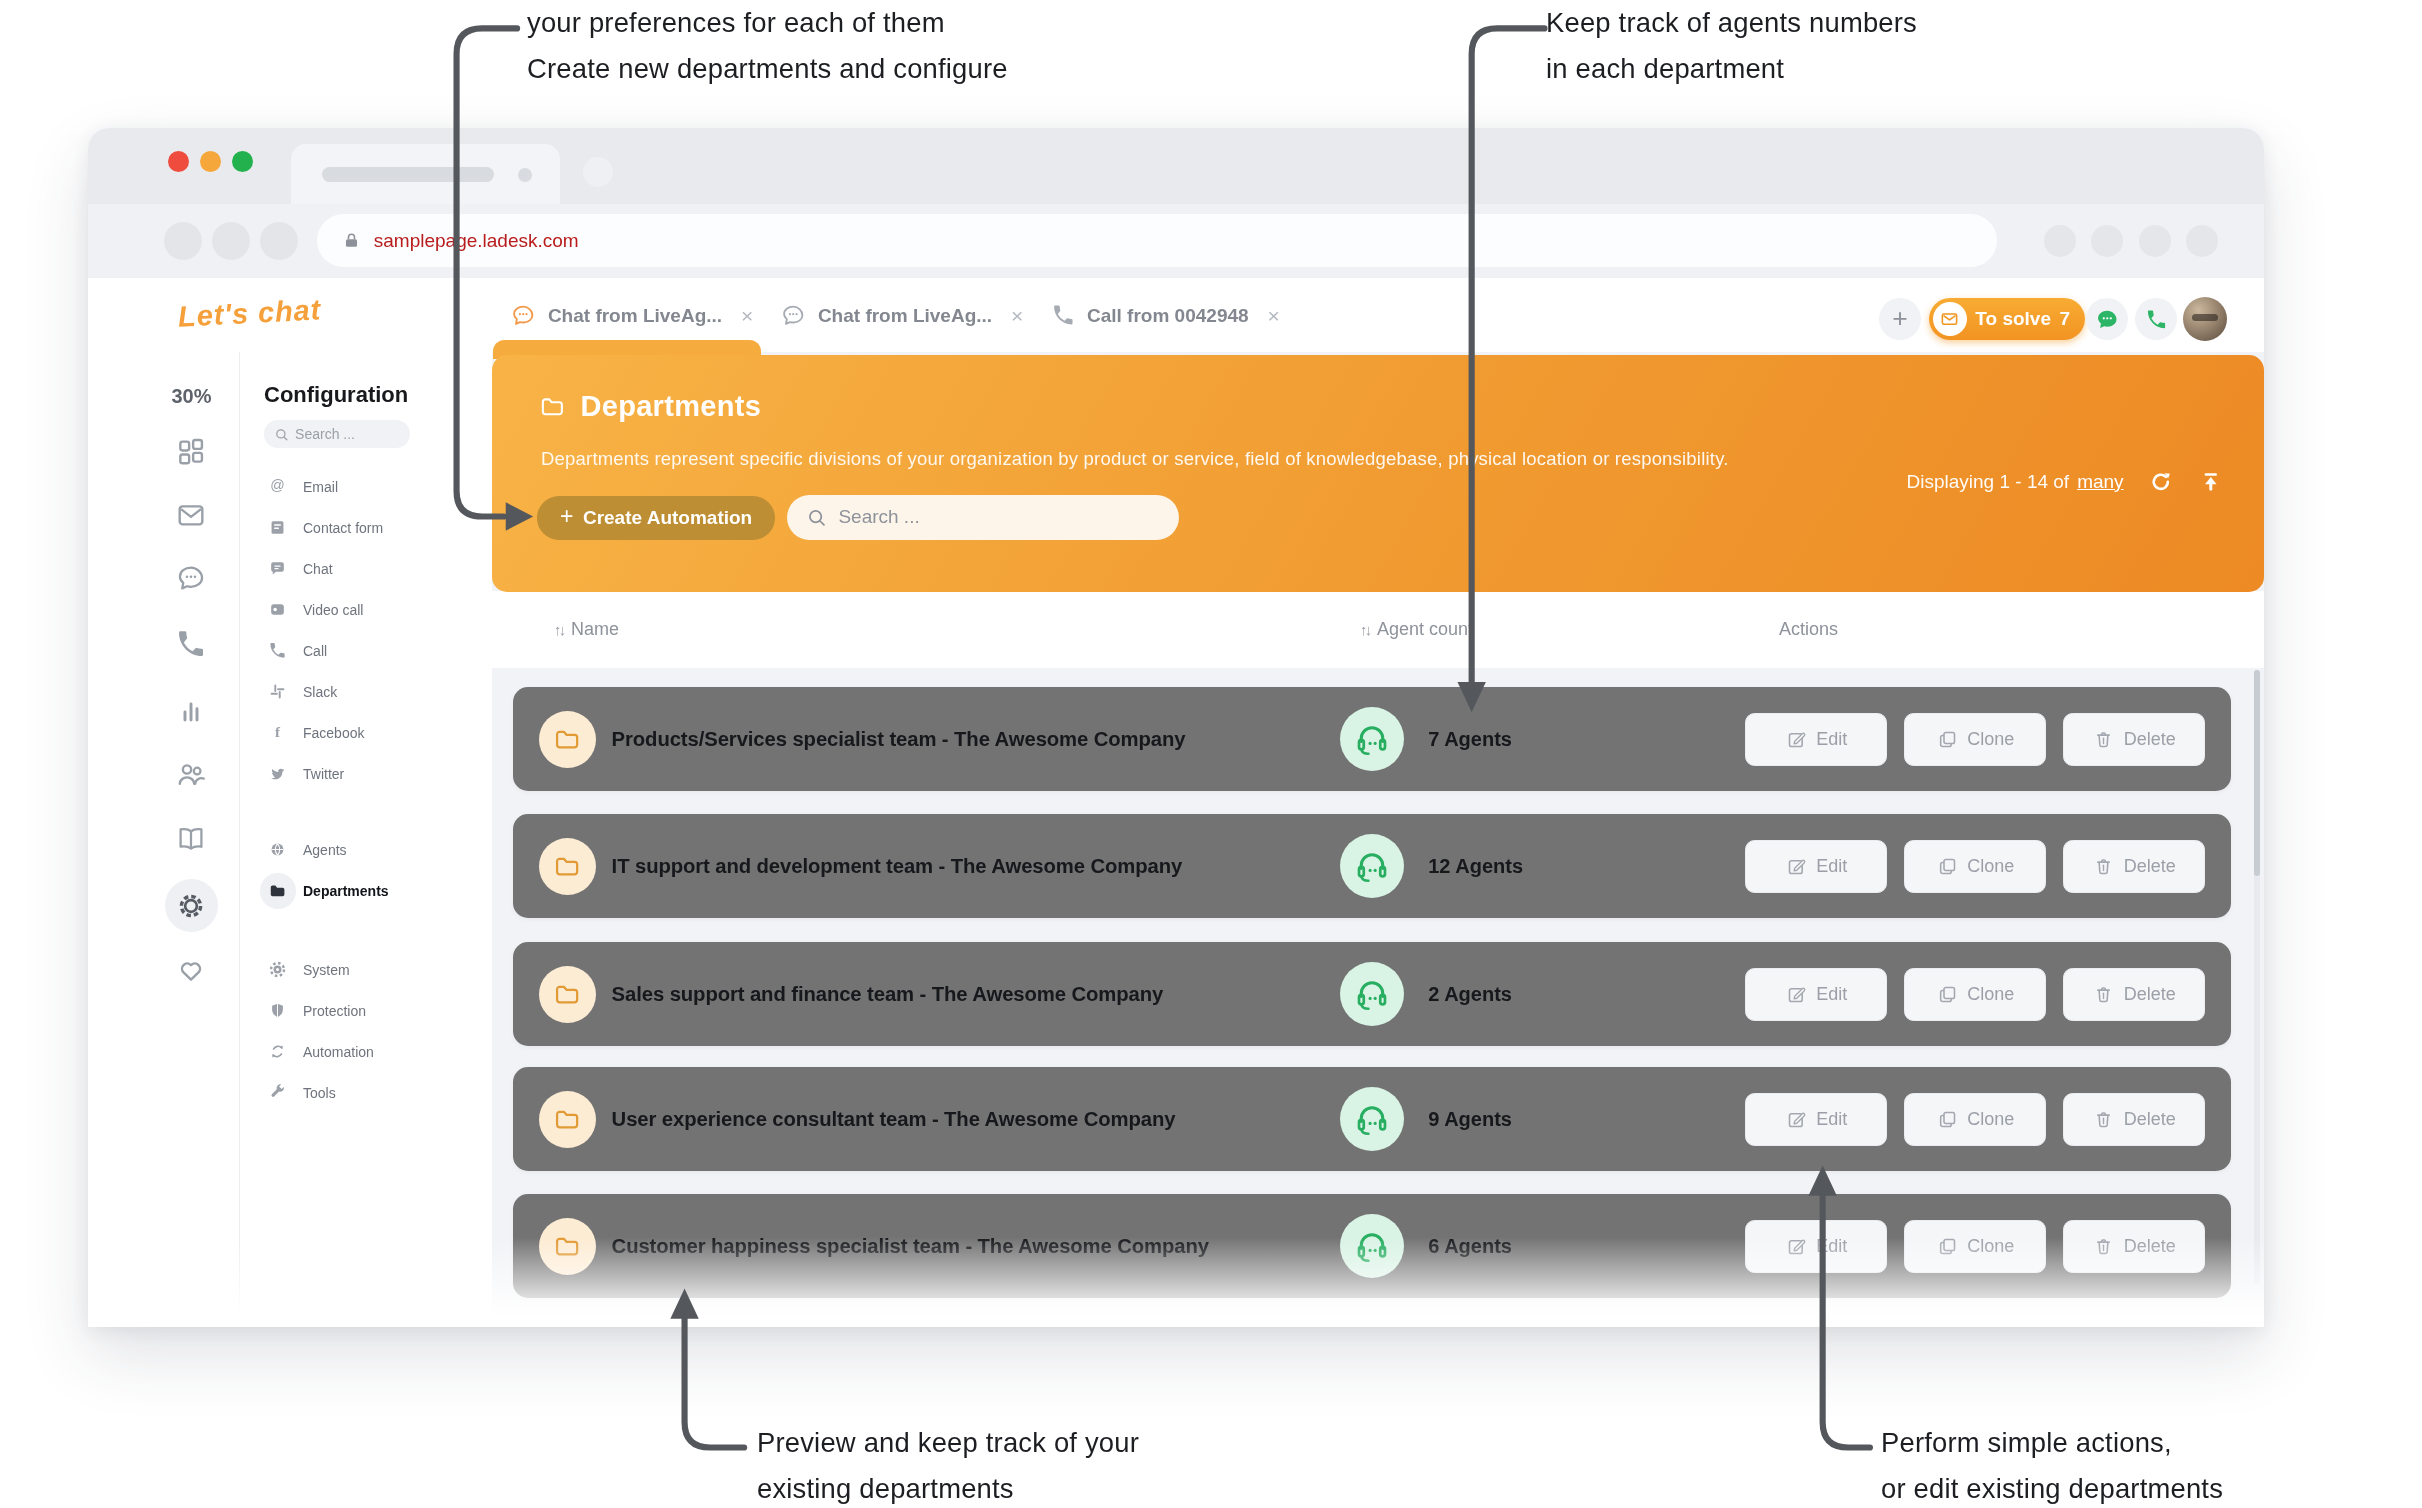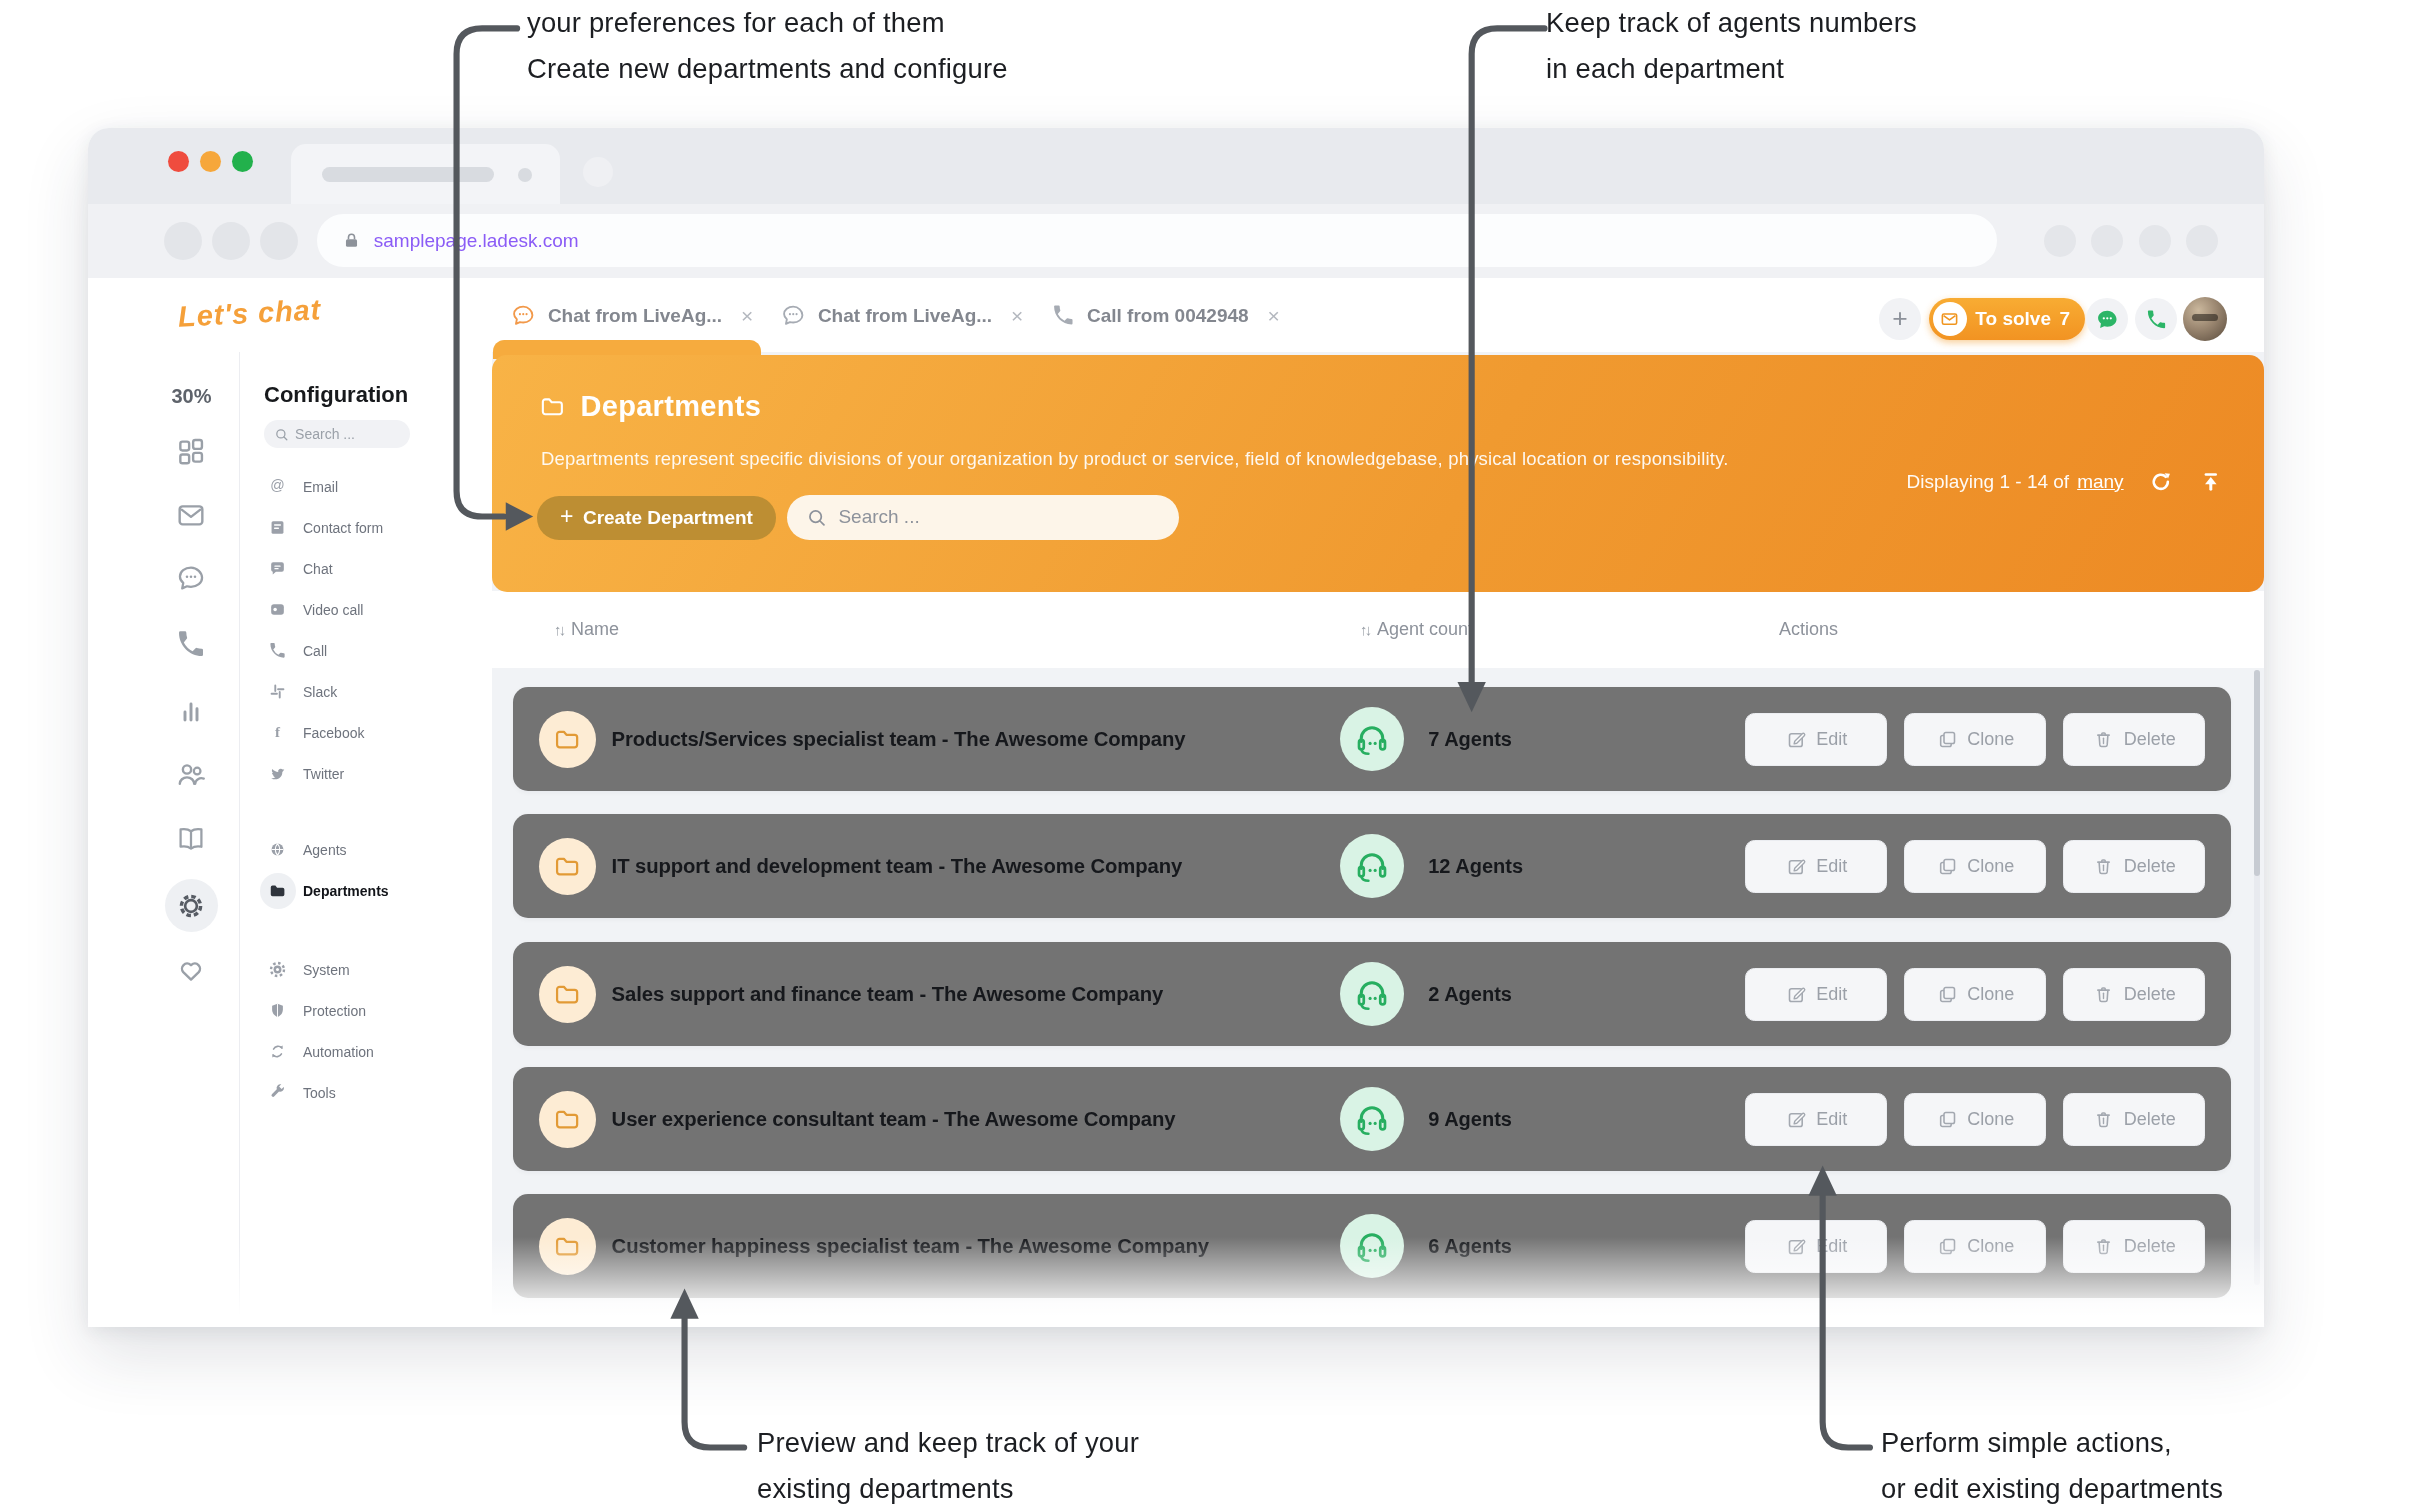--- a/index.html
+++ b/index.html
@@ -23,21 +23,21 @@
   .browser-tab { position:absolute; left:203px; top:16px; width:269px; height:60px;
     background:#f3f4f7; border-radius:15px 15px 0 0; }
   .tab-bar { position:absolute; left:31px; top:23px; width:172px; height:15px; border-radius:7.6px; background:#d8dbe0; }
   .tab-dot { position:absolute; left:227px; top:24px; width:14px; height:14px; border-radius:50%; background:#d8dbe0; }
   .newtab { position:absolute; left:495px; top:29px; width:30px; height:30px; border-radius:50%; background:#eff0f3; }
 
   .urlrow { position:absolute; left:0; top:76px; width:100%; height:74px; background:#f0f1f4; }
   .navc { position:absolute; top:18px; width:38px; height:38px; border-radius:50%; background:#e3e5e9; }
   .urlpill { position:absolute; left:229px; top:10.4px; width:1680px; height:53px; border-radius:26.5px;
     background:#fcfdfe; display:flex; align-items:center; padding-left:24.6px; gap:13.2px; }
-  .urltext { font-size:19px; color:#8b5cf6; }
+  .urltext { font-size:19px; color:#b91c1c; }
   .rightc { position:absolute; top:21px; width:32px; height:32px; border-radius:50%; background:#e4e6ea; }
 
   
   .appheader { position:absolute; left:0; top:150px; width:100%; height:75px; background:#fff; }
   .logo { position:absolute; left:90px; top:19px; font-size:29px; font-weight:700; font-style:italic;
     color:#f5a03a; transform:rotate(-3deg); letter-spacing:0.9px; }
   .apptab { position:absolute; top:0; height:75px; display:flex; align-items:center; gap:11.4px; }
   .apptab .lbl { font-size:19px; font-weight:600; color:#83878f; }
   .apptab .x { font-size:21px; color:#b4b8bf; margin-left:7.6px; line-height:1; }
   .circle-btn { position:absolute; top:20px; width:42px; height:42px; border-radius:50%;
@@ -532,21 +532,21 @@
       <div class="panel">
         <div class="panel-titlerow">
           <svg width="26.5" height="26.5" style="color:#fff;" viewBox="0 0 28 28">
               <use href="#i-folder"></use>
             </svg>
           <span class="panel-title">Departments</span>
         </div>
         <div class="panel-desc">Departments represent specific divisions of your organization by product or service, field of knowledgebase, physical location or responsibility.</div>
         <button class="create-btn">
           <span class="cplus">+</span>
-          <span>Create Department</span>
+          <span>Create Automation</span>
         </button>
         <div class="panel-search">
           <svg width="21" height="21" style="color:#8d929b; flex:none;" viewBox="0 0 22 22">
               <use href="#i-search"></use>
             </svg>
           <input type="text" placeholder="Search ..." style="">
         </div>
         <div class="displayrow">
           <span class="displaytext">
             <span>Displaying 1 - 14 of</span><a>many</a>

